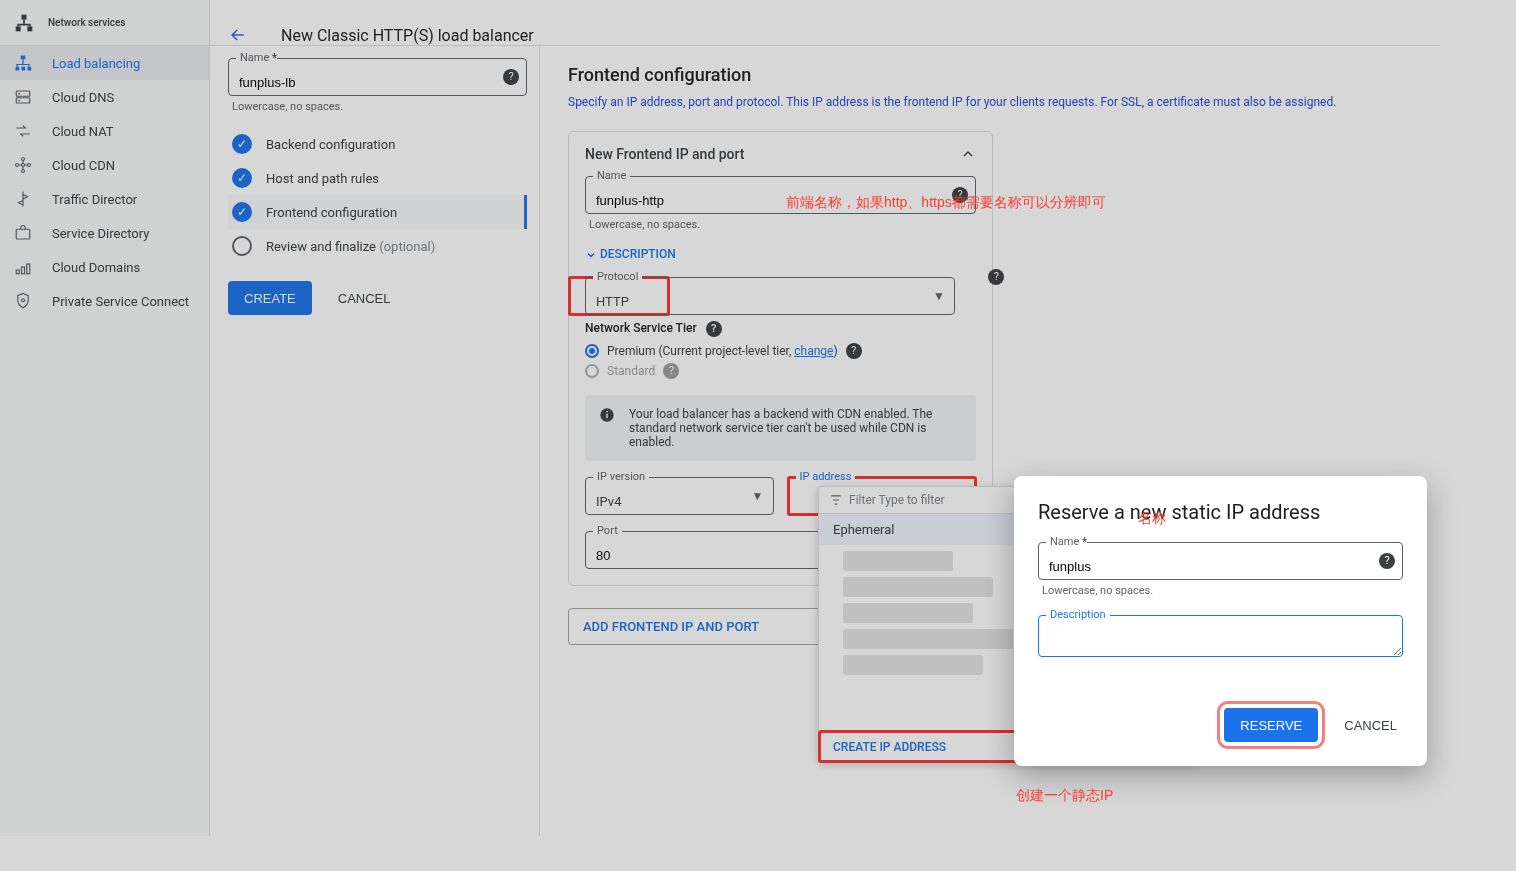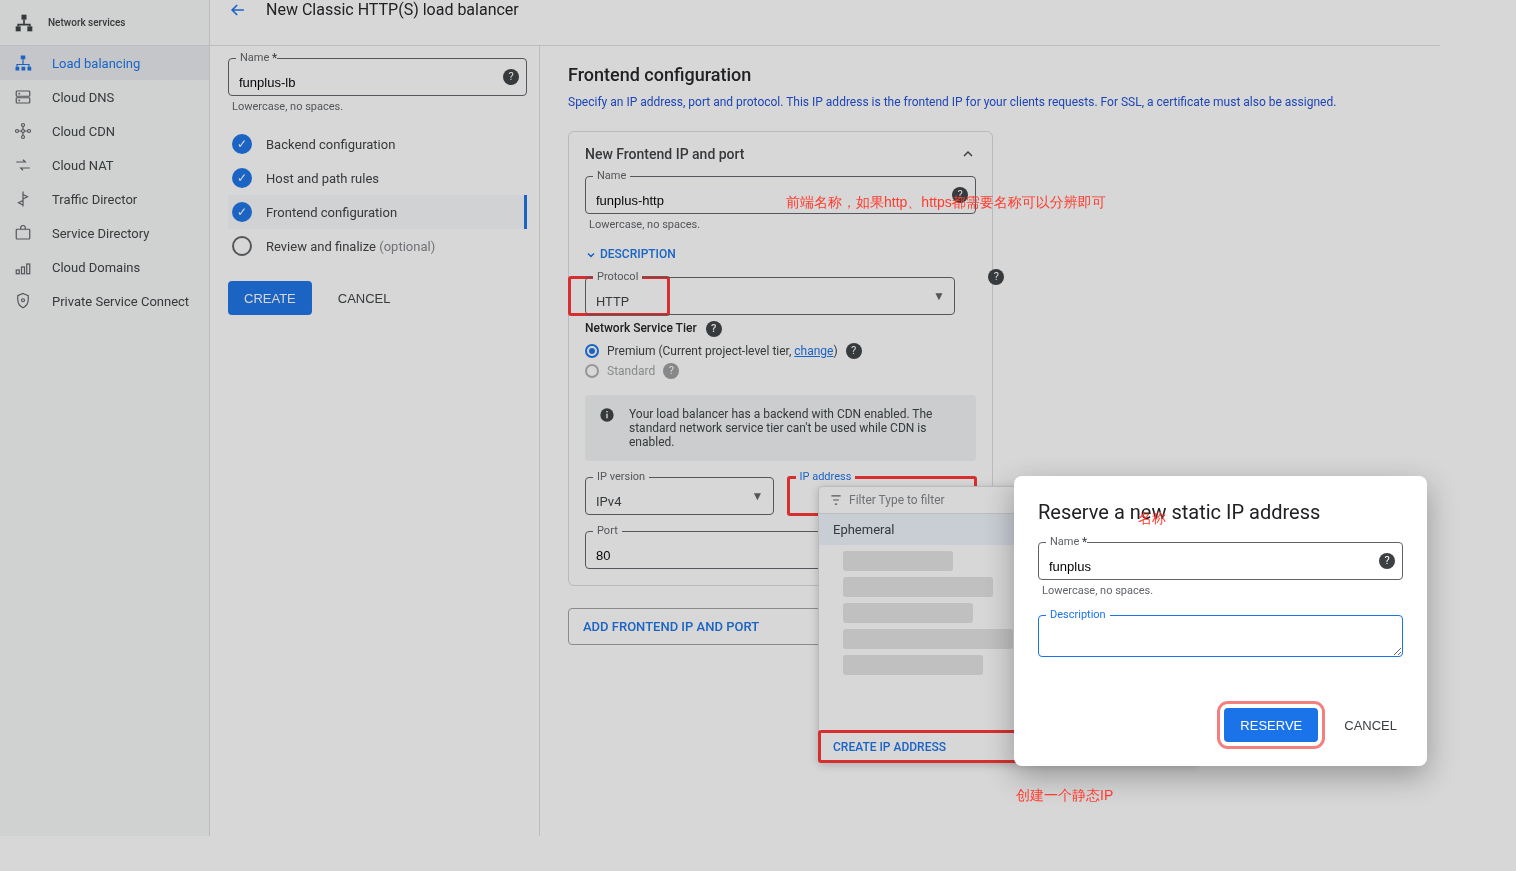--- a/index.html
+++ b/index.html
@@ -11,21 +11,21 @@
   .sidebar{width:210px;background:#f7f8f8;border-right:1px solid #e0e0e0;flex:none;}
   .sb-head{display:flex;align-items:center;height:46px;padding:0 14px;border-bottom:1px solid #e0e0e0;color:#3c4043;font-weight:500;}
   .sb-head .sb-icon{margin-right:14px;color:#3c4043;}
   .sb-item{display:flex;align-items:center;height:34px;padding:0 14px;color:#3c4043;cursor:pointer;}
   .sb-item .sb-icon{width:24px;color:#5f6368;margin-right:14px;text-align:center;}
   .sb-item.active{background:#e8ebee;color:#1a73e8;}
   .sb-item.active .sb-icon{color:#1a73e8;}
   .sb-title{font-size:10px;}
   
   .main{flex:1;display:flex;flex-direction:column;}
-  .topbar{display:flex;align-items:flex-start;height:46px;padding:0 18px;border-bottom:1px solid #e0e0e0;}
+  .topbar{display:flex;align-items:flex-end;height:46px;padding:0 18px;border-bottom:1px solid #e0e0e0;gap:15px;}
   .back-btn{color:#1a73e8;margin-right:18px;font-size:18px;cursor:pointer;}
   .page-title{font-size:16px;color:#202124;}
   .body{display:flex;flex:1;overflow:hidden;}
   
   .cfg-col{width:330px;border-right:1px solid #e0e0e0;padding:12px 12px 12px 18px;display:flex;flex-direction:column;}
   .gfield{position:relative;}
   .gfield input{width:100%;height:38px;border:1px solid #5f6368;border-radius:4px;padding:10px 34px 0 10px;font-size:13px;background:#fff;}
   .gfield .glbl{position:absolute;top:-7px;left:8px;background:#fff;padding:0 4px;font-size:11px;color:#5f6368;}
   .gfield .help-icon{position:absolute;right:8px;top:10px;}
   .hint{font-size:11px;color:#5f6368;margin:4px 0 0 4px;}
@@ -121,37 +121,37 @@
             <rect x="3" y="13" width="18" height="7" rx="1" fill="none" stroke="#5f6368" stroke-width="1.6"></rect>
             <circle cx="7" cy="7.5" r="1.2" fill="#5f6368"></circle>
             <circle cx="7" cy="16.5" r="1.2" fill="#5f6368"></circle>
           </svg>
         </span>
       <span>Cloud DNS</span>
     </div>
     <div class="sb-item">
       <span class="sb-icon">
           <svg width="18" height="18" viewBox="0 0 24 24" fill="none" stroke="#5f6368" stroke-width="1.6">
+            <path d="M3 8h12l-3-3M21 16H9l3 3"></path>
+          </svg>
+        </span>
+      <span>Cloud NAT</span>
+    </div>
+    <div class="sb-item">
+      <span class="sb-icon">
+          <svg width="18" height="18" viewBox="0 0 24 24" fill="none" stroke="#5f6368" stroke-width="1.6">
             <circle cx="12" cy="12" r="2"></circle>
             <circle cx="4" cy="12" r="2"></circle>
             <circle cx="20" cy="12" r="2"></circle>
             <circle cx="12" cy="4" r="2"></circle>
             <circle cx="12" cy="20" r="2"></circle>
             <path d="M6 12h4M14 12h4M12 6v4M12 14v4"></path>
           </svg>
         </span>
       <span>Cloud CDN</span>
-    </div>
-    <div class="sb-item">
-      <span class="sb-icon">
-          <svg width="18" height="18" viewBox="0 0 24 24" fill="none" stroke="#5f6368" stroke-width="1.6">
-            <path d="M3 8h12l-3-3M21 16H9l3 3"></path>
-          </svg>
-        </span>
-      <span>Cloud NAT</span>
     </div>
     <div class="sb-item">
       <span class="sb-icon">
           <svg width="18" height="18" viewBox="0 0 24 24" fill="none" stroke="#5f6368" stroke-width="1.6">
             <path d="M12 2v20M12 6l6 3-6 3M12 14l-6 3 6 3"></path>
           </svg>
         </span>
       <span>Traffic Director</span>
     </div>
     <div class="sb-item">

